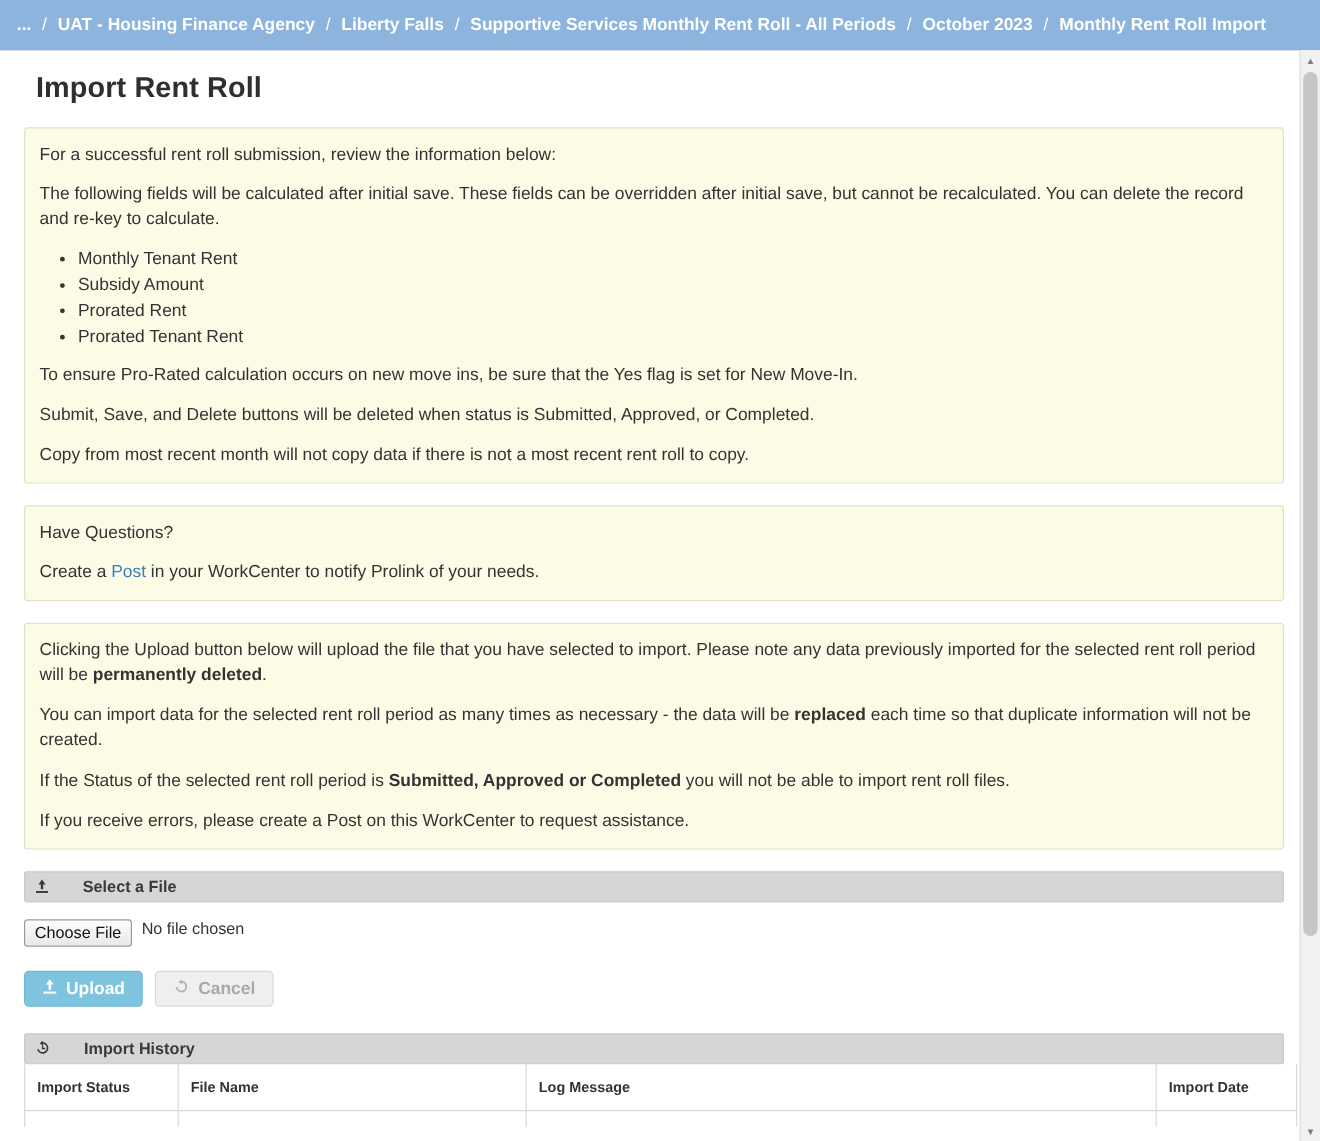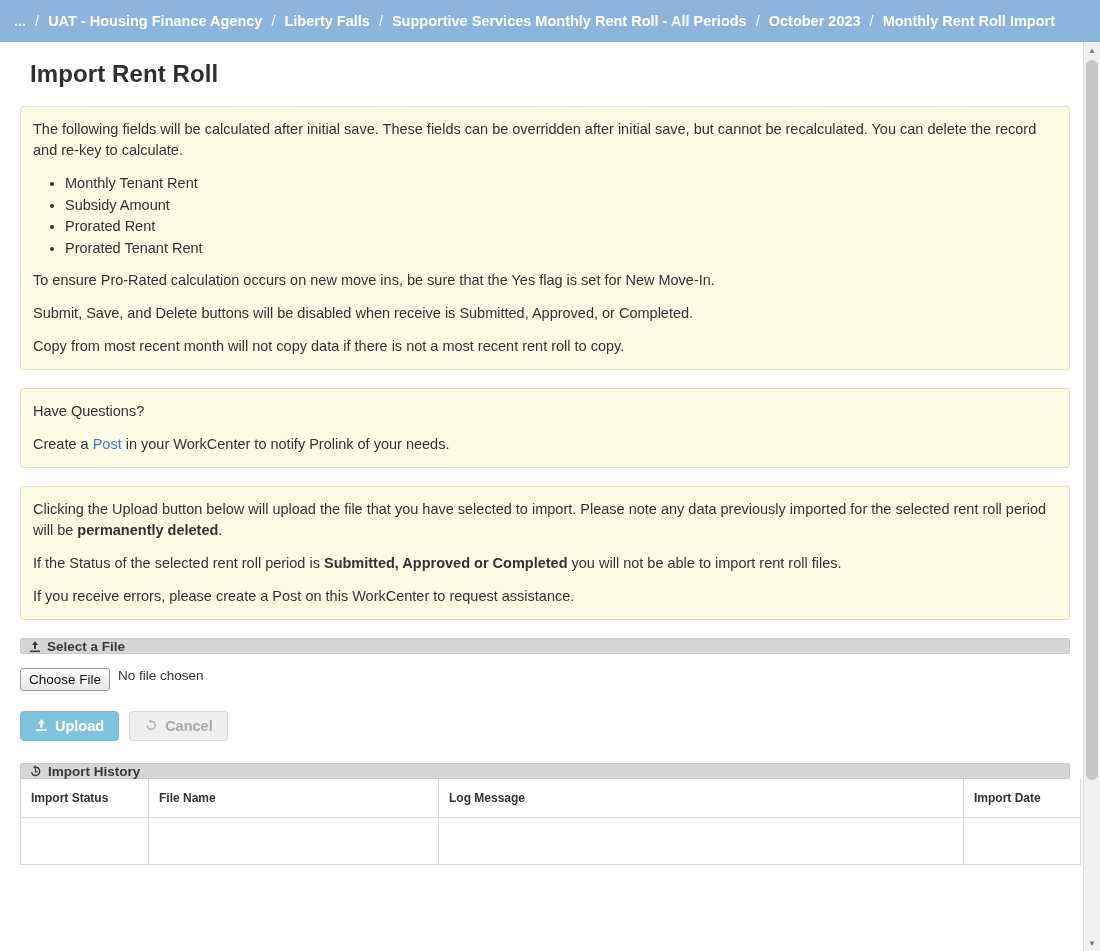--- a/index.html
+++ b/index.html
@@ -96,29 +96,30 @@
   }
   .bold {
     font-weight: bold;
   }
 
   
   .section-header {
     background: #d6d6d6;
     border: 1px solid #c9c9c9;
     border-radius: 2px;
-    height: 16px;
+    height: 26px;
     display: flex;
     align-items: center;
     padding: 0 8px;
     box-sizing: border-box;
     font-weight: bold;
     font-size: 13.5px;
     color: #3a3a3a;
     margin-bottom: 0;
+    gap: 22px;
   }
   .section-header .sec-icon {
     margin-right: 6px;
     display: inline-flex;
     align-items: center;
   }
 
   
   .file-row {
     padding: 14px 0 10px 0;
@@ -258,42 +259,46 @@
   <span class="crumb">October 2023</span>
   <span class="sep">/</span>
   <span class="crumb current">Monthly Rent Roll Import</span>
 </div>
 
 <div class="page">
 
   <h1 class="page-title">Import Rent Roll</h1>
 
   <div class="info-panel">
+    <p>For a successful rent roll submission, review the information below:</p>
     <p>The following fields will be calculated after initial save. These fields can be overridden after initial save, but cannot be recalculated. You can delete the record and re-key to calculate.</p>
     <ul>
       <li>Monthly Tenant Rent</li>
       <li>Subsidy Amount</li>
       <li>Prorated Rent</li>
       <li>Prorated Tenant Rent</li>
     </ul>
     <p>To ensure Pro-Rated calculation occurs on new move ins, be sure that the Yes flag is set for New Move-In.</p>
-    <p>Submit, Save, and Delete buttons will be disabled when receive is Submitted, Approved, or Completed.</p>
+    <p>Submit, Save, and Delete buttons will be deleted when status is Submitted, Approved, or Completed.</p>
     <p>Copy from most recent month will not copy data if there is not a most recent rent roll to copy.</p>
   </div>
 
   <div class="info-panel">
     <p>Have Questions?</p>
     <p>
       <span>Create a </span><a class="link">Post</a><span> in your WorkCenter to notify Prolink of your needs.</span>
     </p>
   </div>
 
   <div class="info-panel">
     <p>
       <span>Clicking the Upload button below will upload the file that you have selected to import. Please note any data previously imported for the selected rent roll period will be </span><span class="bold">permanently deleted</span><span>.</span>
+    </p>
+    <p>
+      <span>You can import data for the selected rent roll period as many times as necessary - the data will be </span><span class="bold">replaced</span><span> each time so that duplicate information will not be created.</span>
     </p>
     <p>
       <span>If the Status of the selected rent roll period is </span><span class="bold">Submitted, Approved or Completed</span><span> you will not be able to import rent roll files.</span>
     </p>
     <p>If you receive errors, please create a Post on this WorkCenter to request assistance.</p>
   </div>
 
   <div class="section-header">
     <span class="sec-icon">
       <svg width="12" height="13" viewBox="0 0 12 13" aria-hidden="true">

